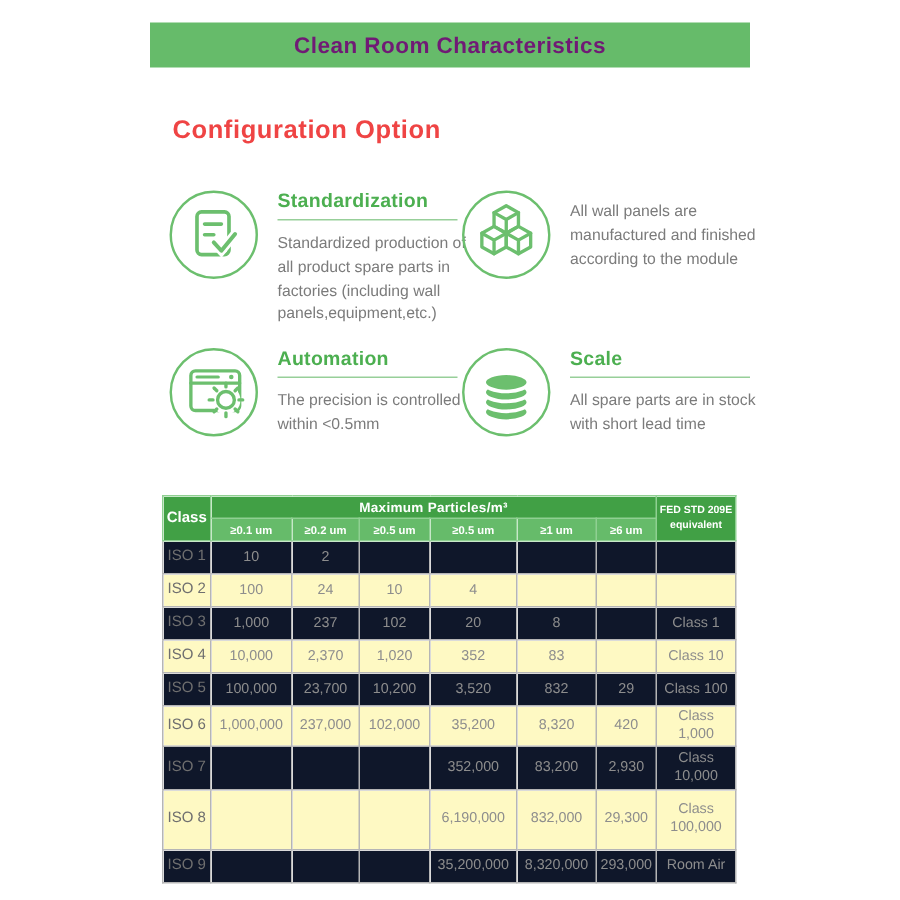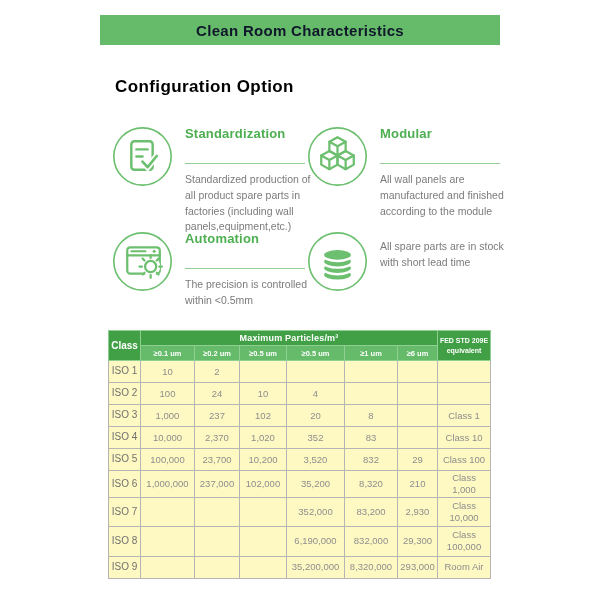--- a/index.html
+++ b/index.html
@@ -6,41 +6,41 @@
   html,body { background:#fff; }
   body { font-family:"Liberation Sans", sans-serif; }
   .page {
     position:relative; width:600px; height:600px; background:#ffffff;
     overflow:hidden; margin:0 auto;
   }
 
   
   .banner {
     position:absolute; left:100px; top:15px; width:400px; height:30px;
-    background:#66BB6A; color:#0f172a; display:flex; align-items:center;
+    background:#66BB6A; color:#701a75; display:flex; align-items:center;
     justify-content:center; font-size:15px; font-weight:bold; letter-spacing:.3px;
   }
 
   
   .section-title {
     position:absolute; left:115px; top:77px; font-size:17px; font-weight:bold;
-    color:#000000; letter-spacing:.4px;
+    color:#ef4444; letter-spacing:.4px;
   }
 
   
   .feature { position:absolute; display:flex; align-items:flex-start; }
   .f1 { left:112px; top:126px; }
   .f2 { left:307px; top:126px; }
   .f3 { left:112px; top:231px; }
   .f4 { left:307px; top:231px; }
   .feature .icon-wrap { width:61px; height:61px; flex:0 0 61px; }
   .feature .txt { margin-left:12px; width:136px; }
   .feature .f-title {
     font-size:13px; font-weight:bold; color:#4CAF50; width:120px;
-    padding-bottom:22px; border-bottom:1px solid #97CF99; letter-spacing:.2px;
+    padding-bottom:5px; border-bottom:1px solid #97CF99; letter-spacing:.2px;
   }
   .feature .f-desc {
     margin-top:8px; font-size:10.5px; line-height:1.5; color:#7b7b7b;
   }
 
   
   table.iso {
     position:absolute; left:108px; top:330px; width:382px;
     border-collapse:collapse; table-layout:fixed;
   }
@@ -54,24 +54,24 @@
   th.class-h     { font-size:10px; }
   th.particles-h { font-size:9px; letter-spacing:.2px;margin-top:25px; }
   th.fed-h       { font-size:7px; line-height:1.35; padding:0 1px; }
   th.size-h      { font-size:7.5px; font-weight:bold;margin-top:37px; }
   tbody td {
     border:1px solid #b5b5b5; font-size:9.5px; color:#8d8d8d;
     padding:1px 2px; line-height:1.25;
   }
   tbody td.class-col { font-size:10px; color:#6f6f6f; }
   tbody tr { height:22px; background:#fef9c3; }
-  tbody tr.shaded { background:#fef9c3; }
+  tbody tr.shaded { background:#0f172a; }
   tbody tr:nth-child(6) { height:24px; }
   tbody tr:nth-child(7) { height:29px; }
-  tbody tr:nth-child(8) { height:30px; }
+  tbody tr:nth-child(8) { height:40px; }
 
   svg .stroke { fill:none; stroke:#6CBF6E; stroke-linecap:round; stroke-linejoin:round; }
 </style>
 </head>
 <body>
 
 <div class="page">
 
   <div class="banner">
     <span>Clean Room Characteristics</span>
@@ -105,21 +105,20 @@
             <path class="stroke" d="M-8,-4.5 L0,0 L8,-4.5 M0,0 L0,9" stroke-width="2.2"></path>
           </g>
         </defs>
         <circle class="stroke" cx="30" cy="30" r="28.2" stroke-width="1.6"></circle>
         <use href="#cube" x="30" y="20"></use>
         <use href="#cube" x="22" y="33.5"></use>
         <use href="#cube" x="38" y="33.5"></use>
       </svg>
     </span>
     <div class="txt">
-      <div class="f-title">Modular</div>
       <div class="f-desc">All wall panels are manufactured and finished according to the module</div>
     </div>
   </div>
 
   <div class="feature f3">
     <span class="icon-wrap">
       <svg width="61" height="61" viewBox="0 0 60 60">
         <circle class="stroke" cx="30" cy="30" r="28.2" stroke-width="1.6"></circle>
         <rect class="stroke" x="15" y="16" width="32" height="26" rx="3" stroke-width="2.2"></rect>
         <line class="stroke" x1="15" y1="24" x2="47" y2="24" stroke-width="2.2"></line>
@@ -149,20 +148,21 @@
     <span class="icon-wrap">
       <svg width="61" height="61" viewBox="0 0 60 60">
         <circle class="stroke" cx="30" cy="30" r="28.2" stroke-width="1.6"></circle>
         <ellipse cx="30" cy="43" rx="14.5" ry="6" fill="#6CBF6E" stroke="#ffffff" stroke-width="2.4"></ellipse>
         <ellipse cx="30" cy="36.5" rx="14.5" ry="6" fill="#6CBF6E" stroke="#ffffff" stroke-width="2.4"></ellipse>
         <ellipse cx="30" cy="30" rx="14.5" ry="6" fill="#6CBF6E" stroke="#ffffff" stroke-width="2.4"></ellipse>
         <ellipse cx="30" cy="23.5" rx="14.5" ry="6" fill="#6CBF6E" stroke="#ffffff" stroke-width="2.4"></ellipse>
       </svg>
     </span>
     <div class="txt">
+      <div class="f-title">Scale</div>
       <div class="f-desc">All spare parts are in stock with short lead time</div>
     </div>
   </div>
 
   <table class="iso">
     <colgroup>
       <col style="width:32px">
         <col style="width:54px">
         <col style="width:45px">
       <col style="width:47px">
@@ -237,21 +237,21 @@
           <td>29</td>
           <td>Class 100</td>
         </tr>
         <tr>
           <td class="class-col">ISO 6</td>
           <td>1,000,000</td>
           <td>237,000</td>
           <td>102,000</td>
           <td>35,200</td>
           <td>8,320</td>
-          <td>210</td>
+          <td>420</td>
           <td>Class 1,000</td>
         </tr>
         <tr class="shaded">
           <td class="class-col">ISO 7</td>
           <td></td>
           <td></td>
           <td></td>
           <td>352,000</td>
           <td>83,200</td>
           <td>2,930</td>

